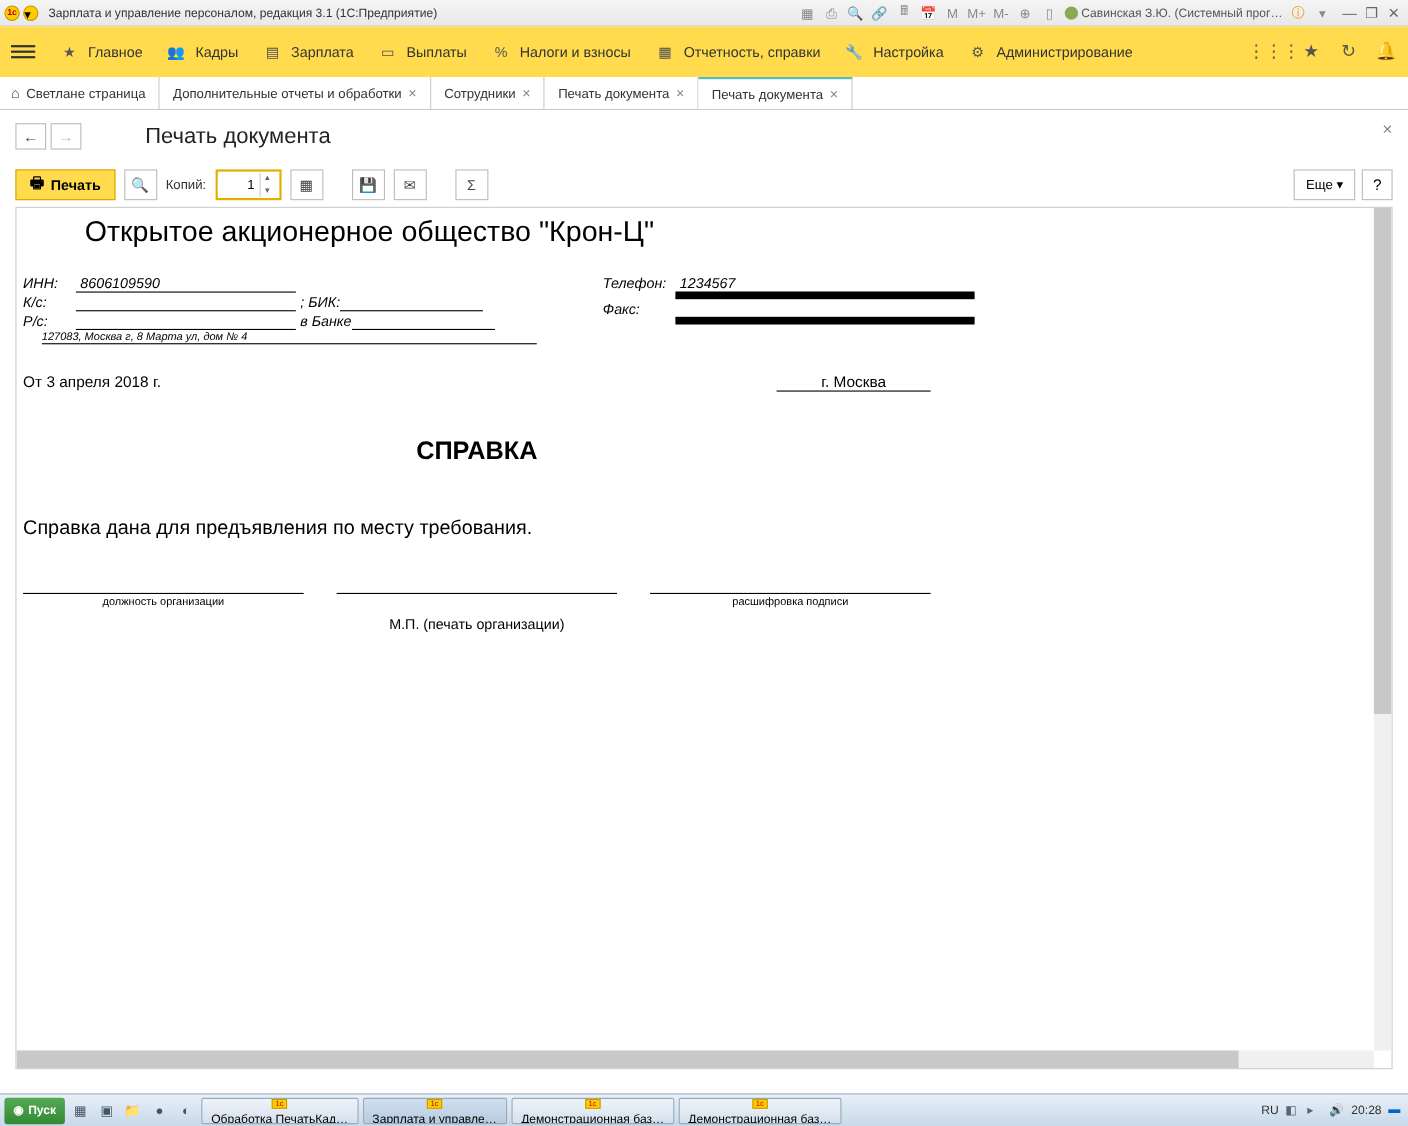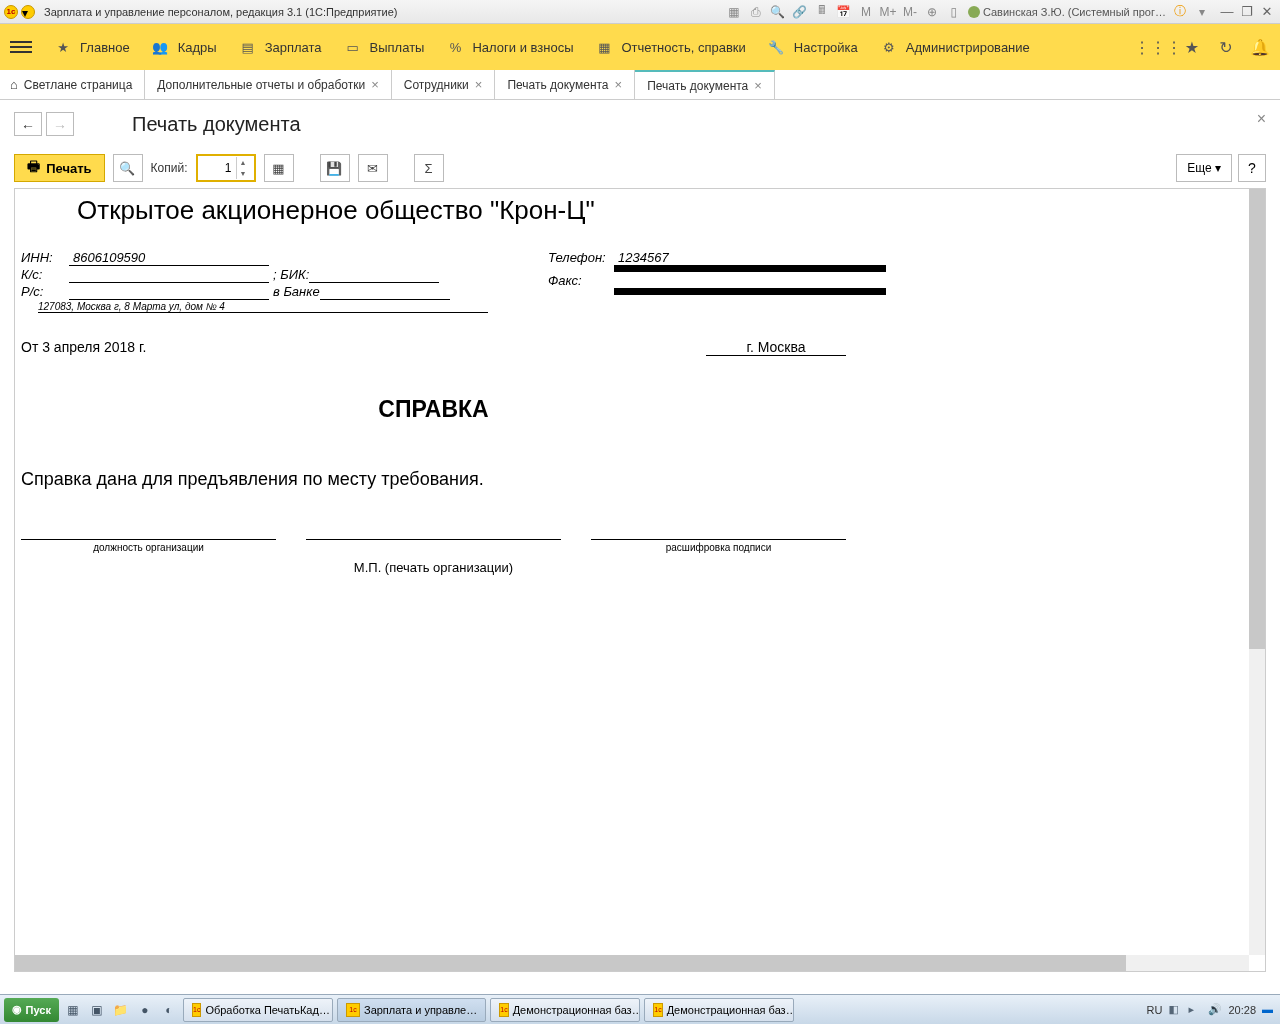--- a/index.html
+++ b/index.html
@@ -82,21 +82,21 @@
 .sig-stamp { font-size: 13px; margin-top: 20px; text-align:center; }
 .vscroll { position:absolute; top:0; right:0; width:16px; bottom:16px; background:#f0f0f0; }
 .vscroll-thumb { position:absolute; top:0; width:100%; height:60%; background:#c8c8c8; }
 .hscroll { position:absolute; left:0; right:16px; bottom:0; height:16px; background:#f0f0f0; }
 .hscroll-thumb { position:absolute; left:0; height:100%; width:90%; background:#c8c8c8; }
 
 
 .taskbar { position: absolute; bottom: 0; left: 0; right: 0; height: 30px; background: linear-gradient(#e8f0f8,#c8d8e8); display: flex; align-items: center; padding: 0 4px; gap: 4px; border-top:1px solid #9ab; }
 .start { height: 24px; padding: 0 8px; background: linear-gradient(#5a5,#383); color:#fff; border-radius: 3px; display:flex; align-items:center; gap:4px; font-size:11px; font-weight:bold; cursor:pointer; }
 .ql { width: 20px; height: 20px; display:flex; align-items:center; justify-content:center; cursor:pointer; font-size:12px; color:#456; }
-.task { height: 24px; padding: 0 8px; background: linear-gradient(#eef3f9,#d5e0ed); border: 1px solid #9ab; border-radius: 2px; display:flex; align-items:center; gap:4px; font-size:11px; max-width: 150px; overflow:hidden; white-space:nowrap; cursor:pointer; }
+.task { height: 24px; padding: 0 8px; background: linear-gradient(#eef3f9,#d5e0ed); border: 1px solid #9ab; border-radius: 2px; display:flex; align-items:center; gap:4px; font-size:11px; max-width: 150px; overflow:hidden; white-space:nowrap; cursor:pointer;flex-direction:column; }
 .task.active { background: linear-gradient(#d0dff0,#b8cce0); }
 .task-ico { width:14px; height:14px; background:#fc0; border:1px solid #c90; font-size:7px; display:flex; align-items:center; justify-content:center; color:#b00; }
 .tray { margin-left:auto; display:flex; align-items:center; gap:6px; font-size:11px; color:#333; }
 .tray-ico { width:14px; height:14px; font-size:11px; color:#567; }
 </style>
 </head>
 <body>
 
 <div class="titlebar">
   <div class="tb-icon tb-1c">1c</div>

